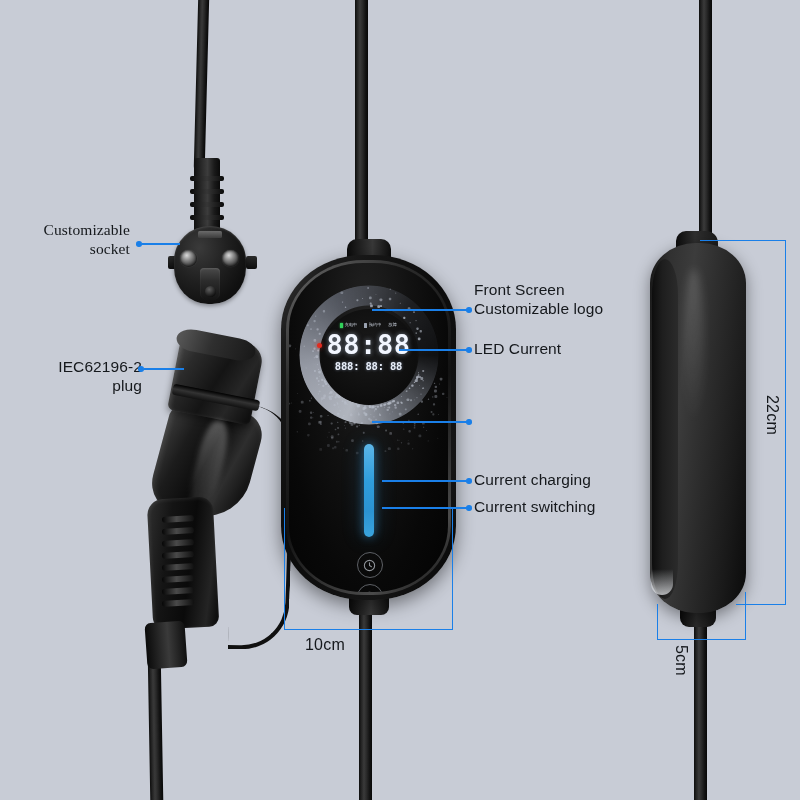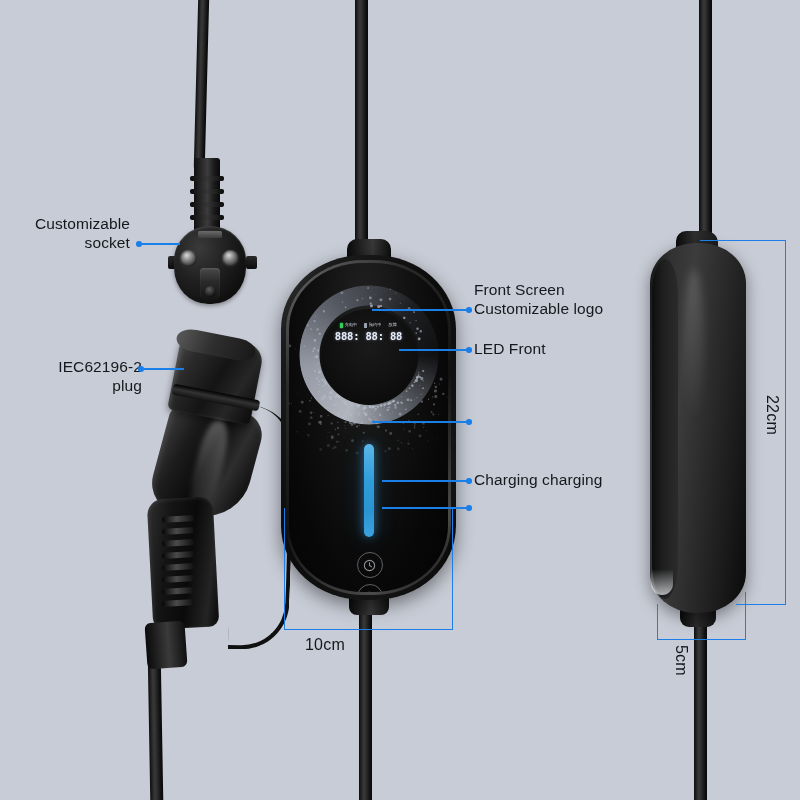--- a/index.html
+++ b/index.html
@@ -658,20 +658,24 @@
               <span>充电中</span>
           </span>
           <span class="led-chip">
             <i class="sq gry"></i>
               <span>预约中</span>
           </span>
           <span class="led-chip">
             <span>故障</span>
           </span>
         </div>
+        <div class="led-main-row">
+          <span class="led-dot-red"></span>
+          <span class="led-digits">88:88</span>
+        </div>
         <div class="led-sub">888: 88: 88</div>
       </div>
 
       <div class="led-bar"></div>
 
       <div class="dev-btn b1">
         <svg width="13" height="13" viewBox="0 0 24 24" fill="none" stroke="currentColor" stroke-width="2" stroke-linecap="round">
           <circle cx="12" cy="12" r="9.5"></circle>
           <path d="M12 6.8 V12 L15.6 14.2"></path>
         </svg>
@@ -687,46 +691,47 @@
 
   <div id="device-side">
     <div class="side-neck-top"></div>
     <div class="side-neck-bot"></div>
     <div class="side-shell"></div>
     <div class="side-edge"></div>
     <div class="side-lip"></div>
     <div class="side-gloss"></div>
   </div>
 
-  <div class="callout left" style="left:4px; top:214px; width:126px;">Customizable
+  <div class="callout left" style="left:4px; top:220px; width:126px;font-family:Liberation Serif, serif;">Customizable
 socket</div>
   <div class="lead-dot" style="left:136px; top:241px;"></div>
   <div class="lead-line" style="left:142px; top:243px; width:38px;"></div>
 
   <div class="callout left" style="left:20px; top:357px; width:122px;">IEC62196-2
 plug</div>
   <div class="lead-dot" style="left:138px; top:366px;"></div>
   <div class="lead-line" style="left:144px; top:368px; width:40px;"></div>
 
   <div class="callout right" style="left:474px; top:280px; width:170px;">Front Screen
 Customizable logo</div>
   <div class="lead-dot" style="left:466px; top:307px;"></div>
   <div class="lead-line" style="left:372px; top:309px; width:95px;"></div>
 
-  <div class="callout right" style="left:474px; top:339px; width:150px;">LED Front</div>
+  <div class="callout right" style="left:474px; top:339px; width:150px;">LED Current</div>
   <div class="lead-dot" style="left:466px; top:347px;"></div>
   <div class="lead-line" style="left:399px; top:349px; width:68px;"></div>
 
   <div class="lead-dot" style="left:466px; top:419px;"></div>
   <div class="lead-line" style="left:372px; top:421px; width:95px;"></div>
 
-  <div class="callout right" style="left:474px; top:470px; width:175px;">Charging charging</div>
+  <div class="callout right" style="left:474px; top:470px; width:175px;">Current charging</div>
   <div class="lead-dot" style="left:466px; top:478px;"></div>
   <div class="lead-line" style="left:382px; top:480px; width:85px;"></div>
 
+  <div class="callout right" style="left:474px; top:497px; width:178px;">Current switching</div>
   <div class="lead-dot" style="left:466px; top:505px;"></div>
   <div class="lead-line" style="left:382px; top:507px; width:85px;"></div>
 
   <div class="dim-line v" style="left:284px; top:508px; height:122px;"></div>
   <div class="dim-line v" style="left:452px; top:508px; height:122px;"></div>
   <div class="dim-line h" style="left:284px; top:629px; width:169px;"></div>
   <div class="dim-text" style="left:305px; top:636px;">10cm</div>
 
   <div class="dim-line h" style="left:700px; top:240px; width:86px;"></div>
   <div class="dim-line h" style="left:736px; top:604px; width:50px;"></div>

